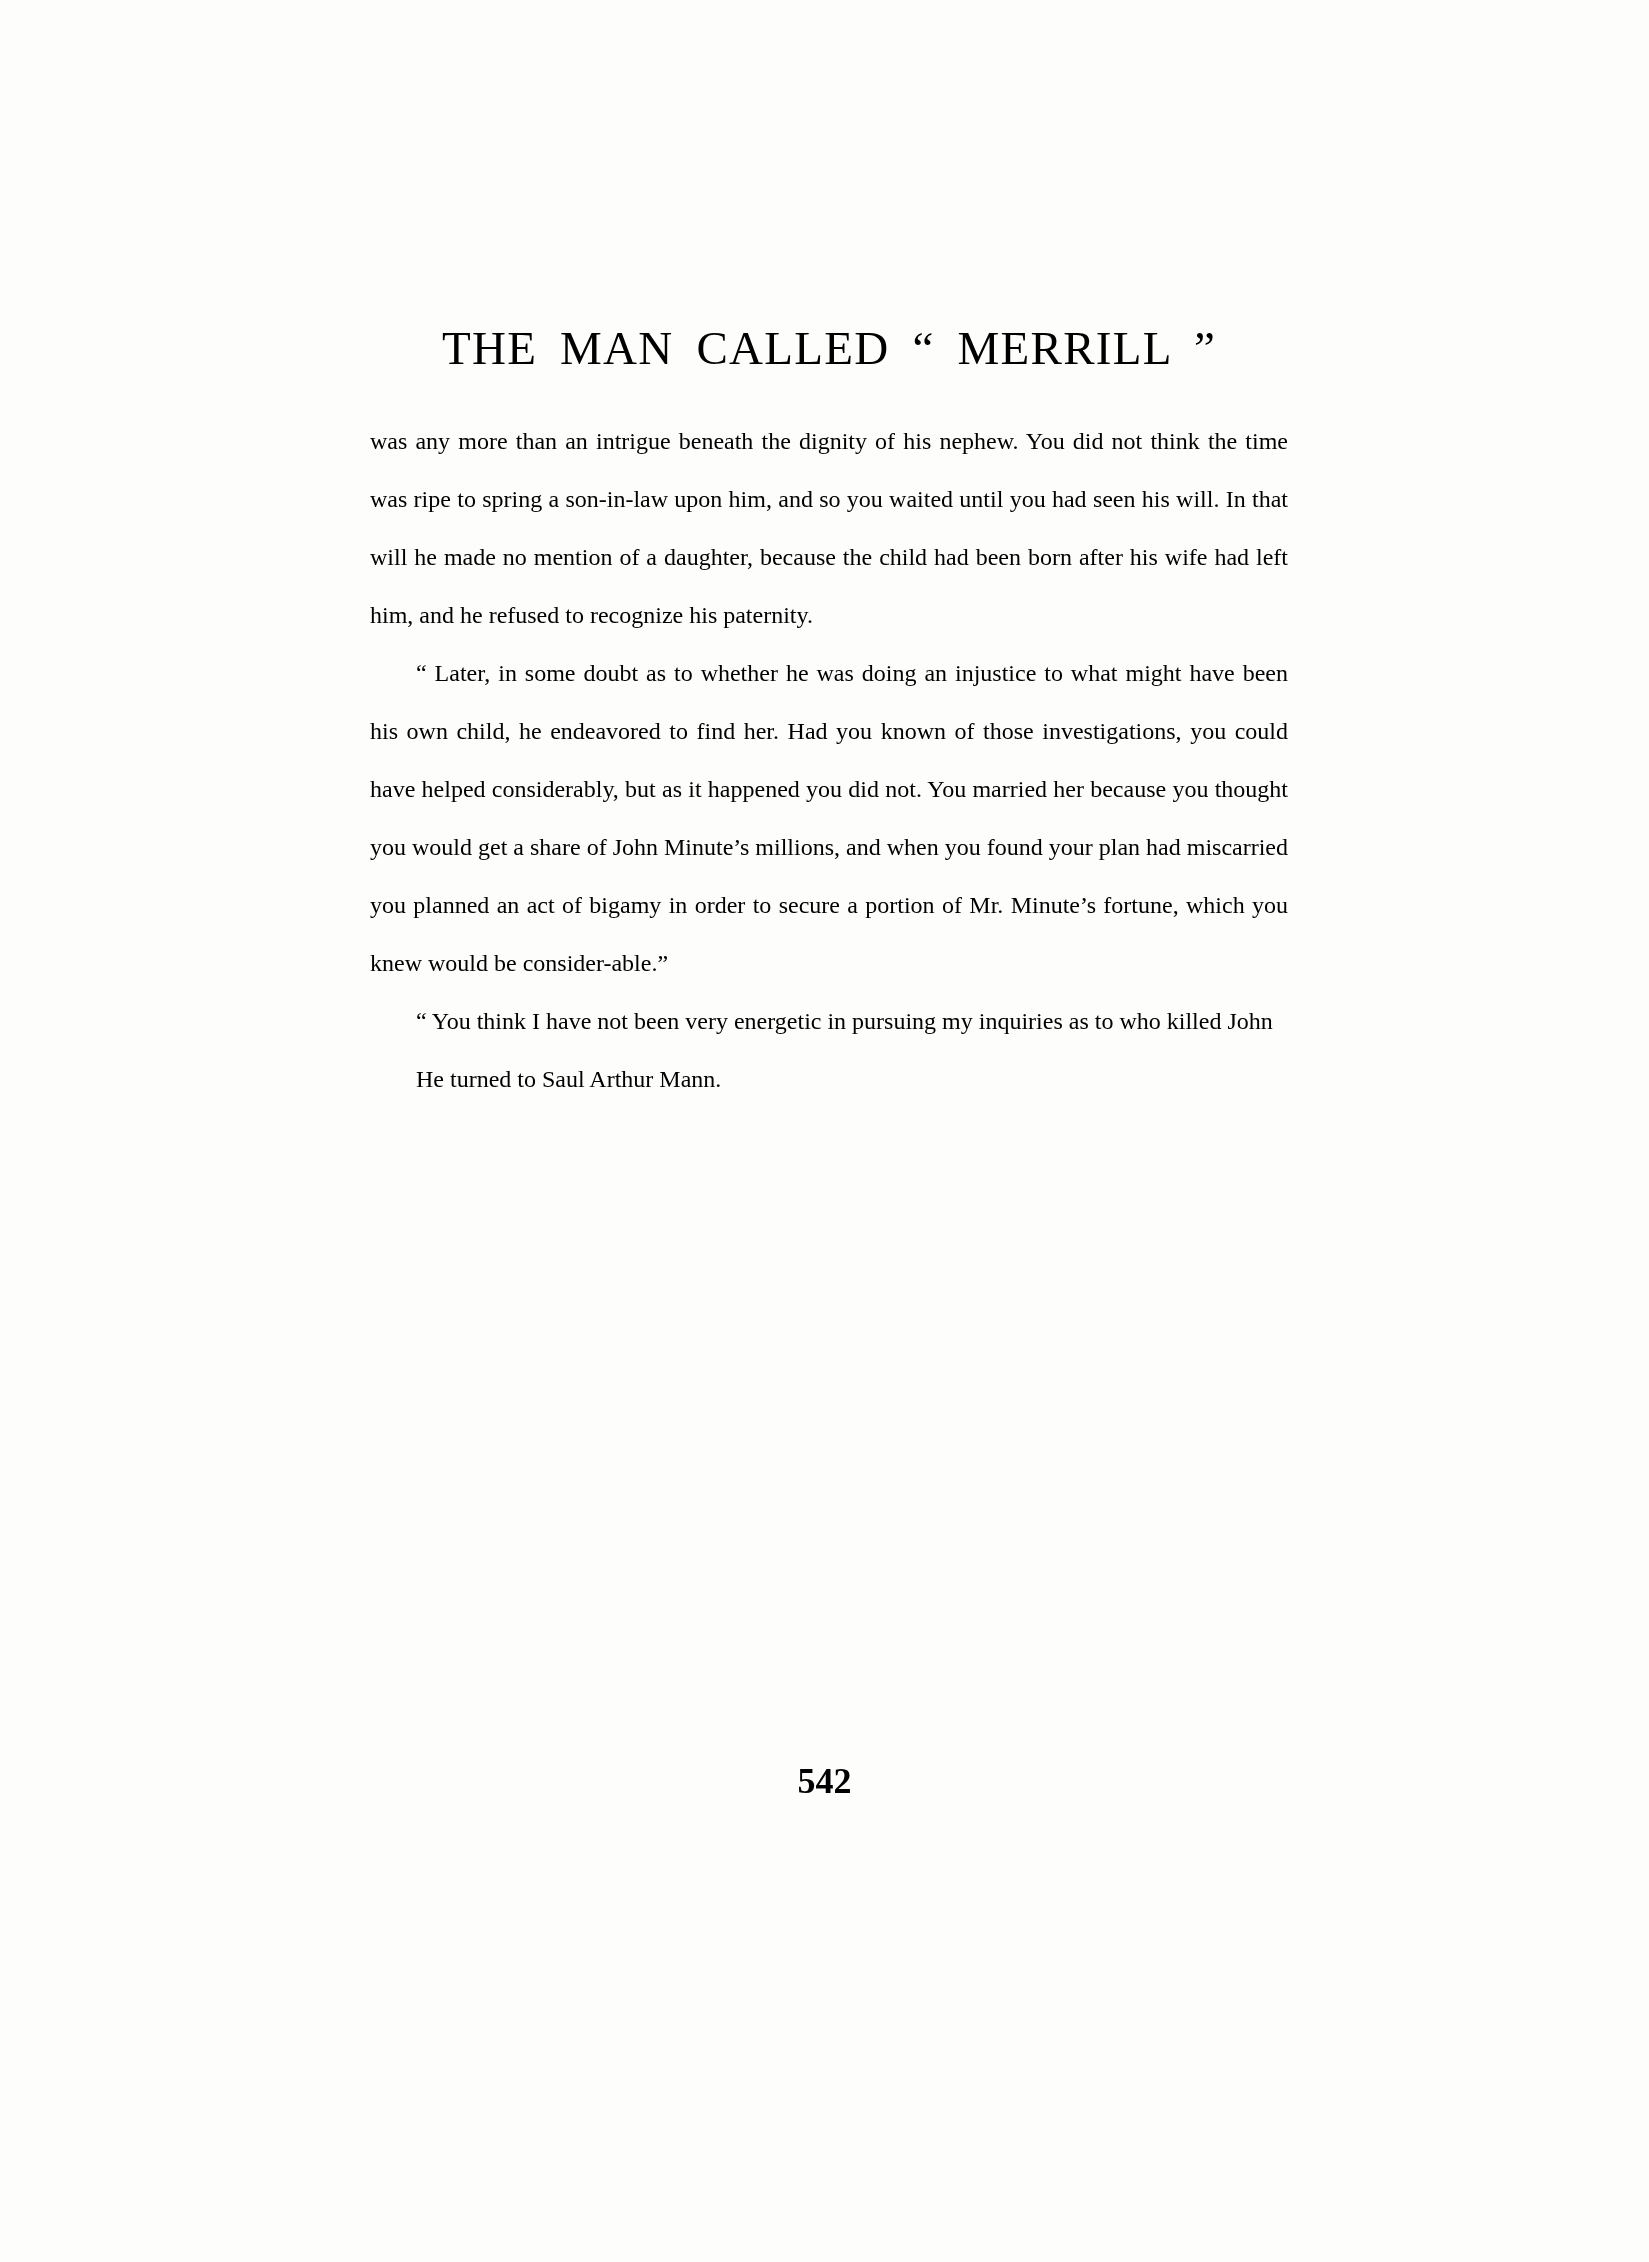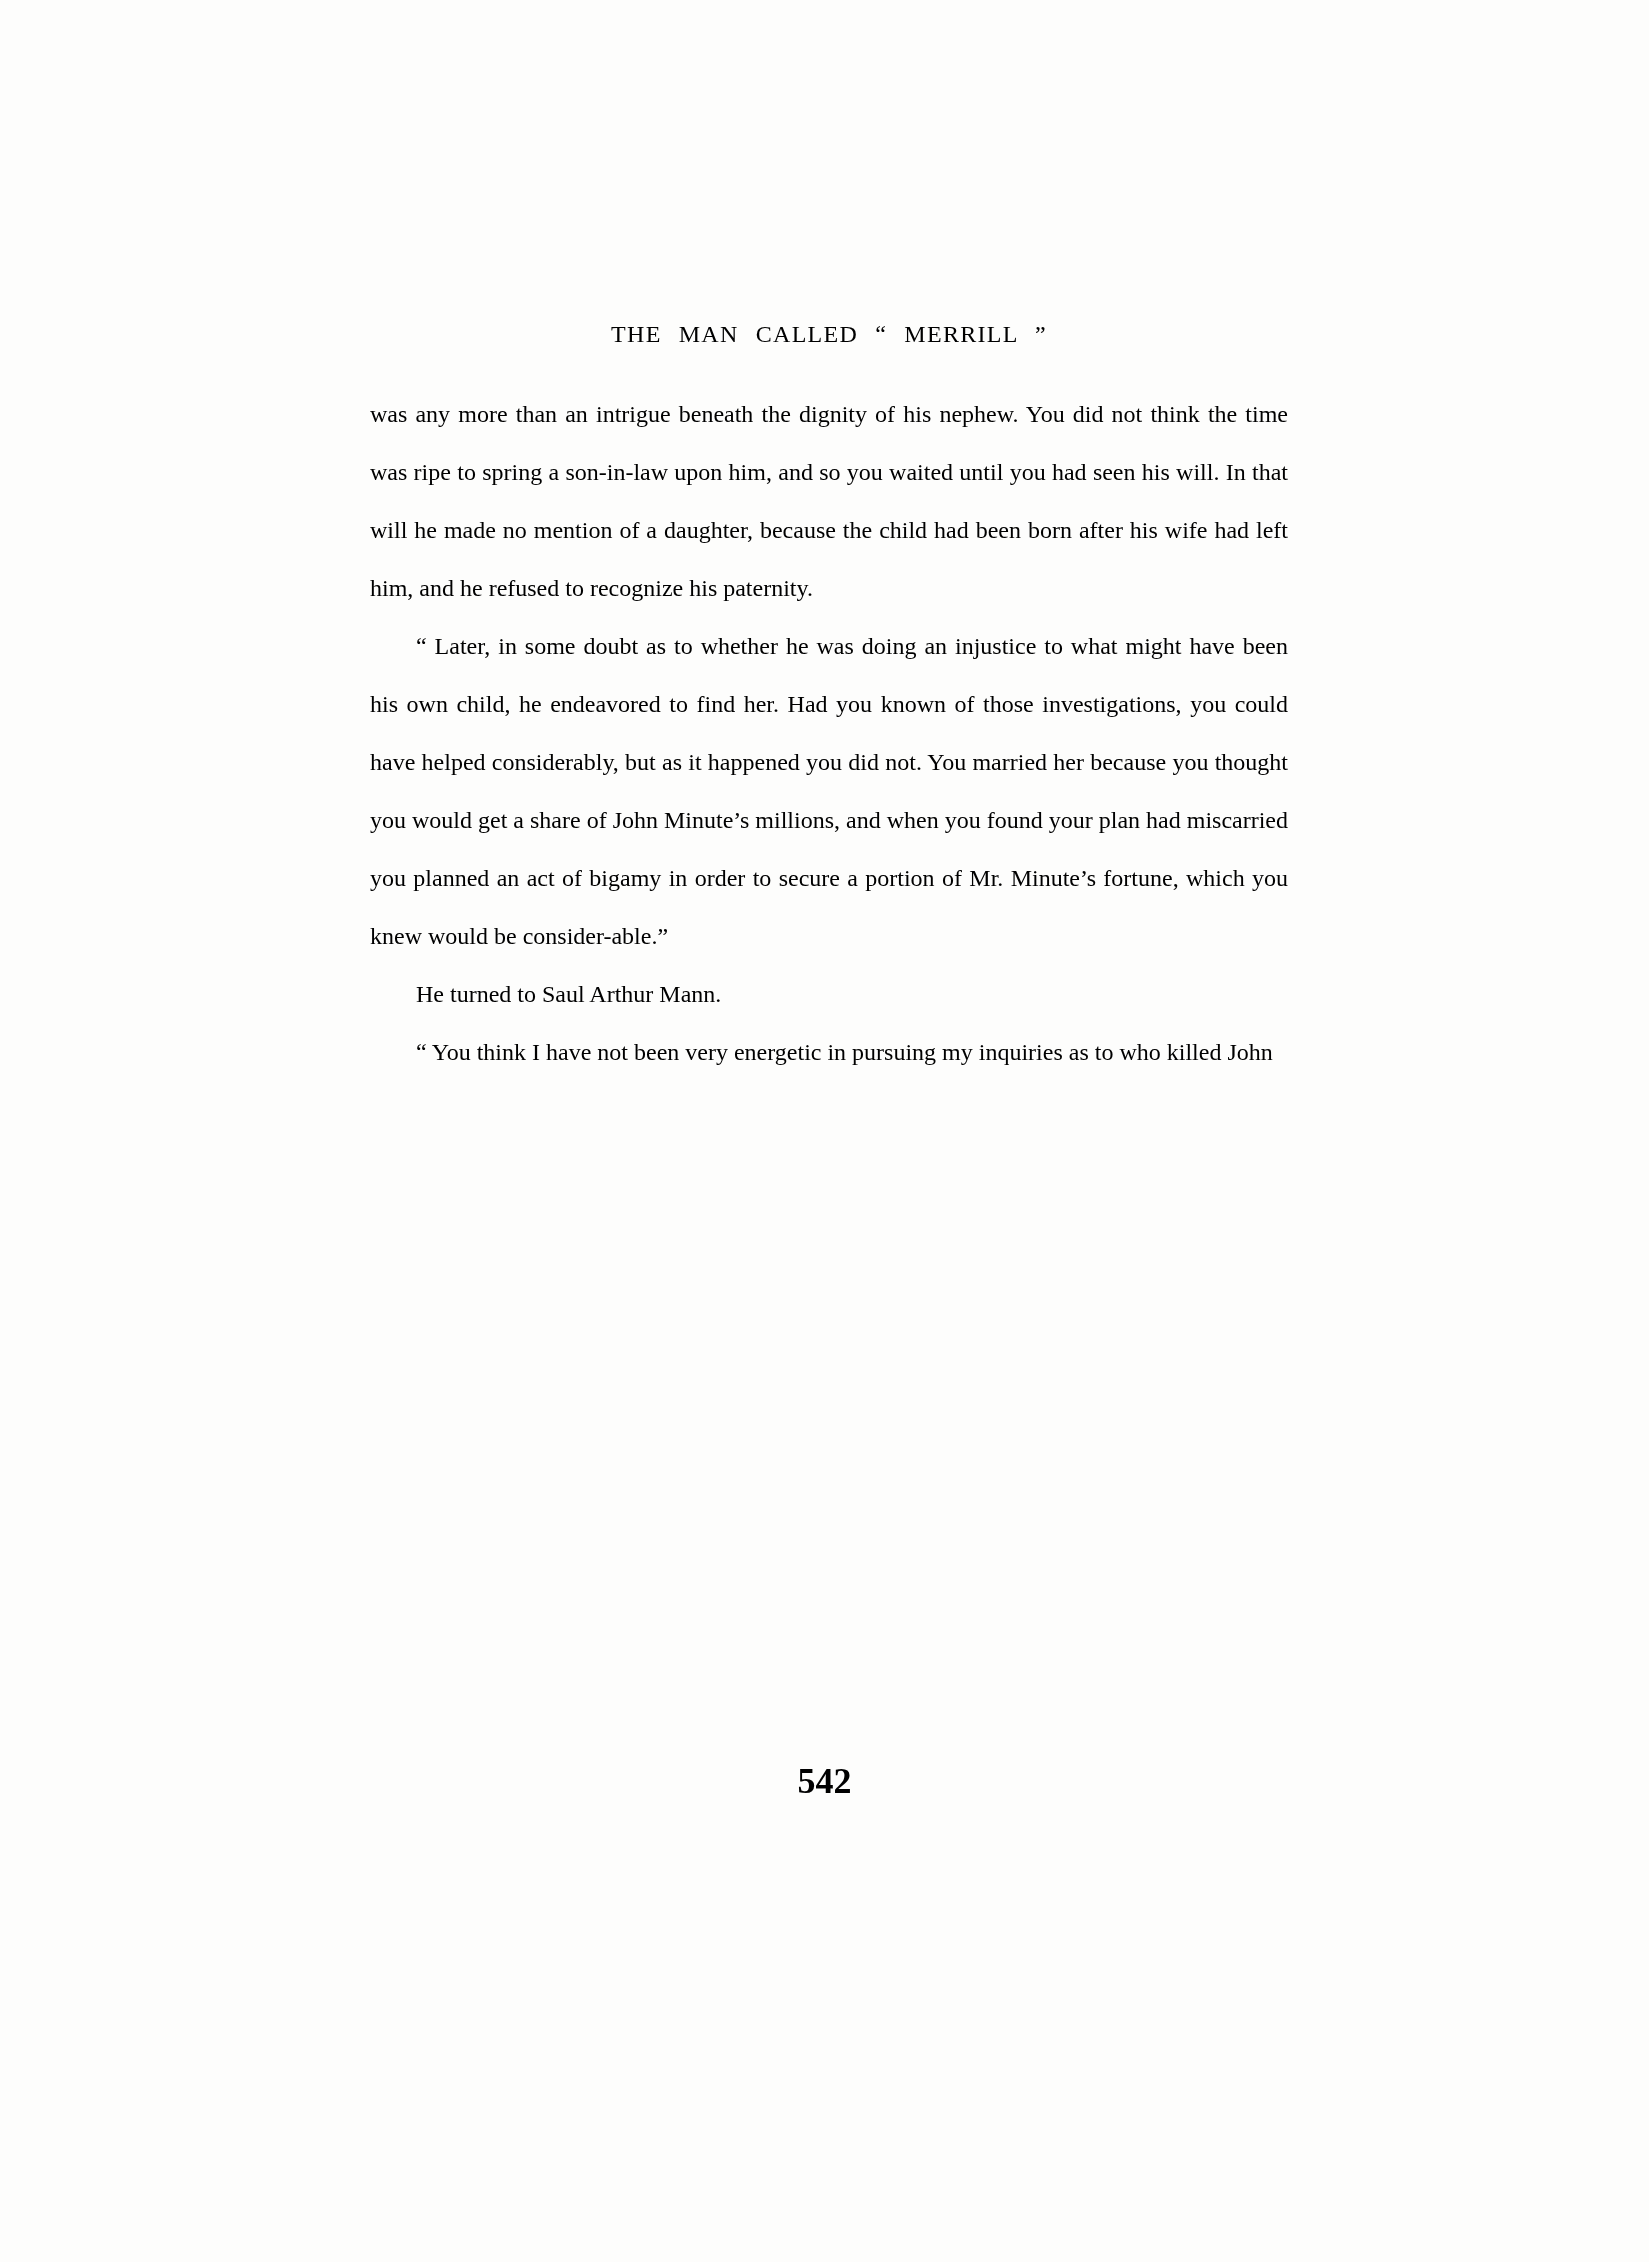--- a/index.html
+++ b/index.html
@@ -23,21 +23,21 @@
     height: 2263px;
     background: #fdfdfc;
   }
   .text-block {
     position: absolute;
     left: 370px;
     top: 321px;
     width: 918px;
   }
   .running-head {
-    font-size: 24px;
+    font-size: 47px;
     letter-spacing: 1.3px;
     text-align: center;
     margin: 0 0 37px 0;
     white-space: nowrap;
     font-family: "Liberation Serif", serif;
   }
   .running-head .rh-inner {
     display: inline-block;
     word-spacing: 9.8px;
   }
@@ -68,21 +68,21 @@
 <body>
 
 <div class="page">
 
   <div class="text-block">
 
     <div class="running-head"><span class="rh-inner">THE  MAN  CALLED  “ MERRILL ”</span></div>
 
     <p class="para first">was any more than an intrigue beneath the dignity of his nephew.  You did not think the time was ripe to spring a son-in-law upon him, and so you waited until you had seen his will. In that will he made no mention of a daughter, because the child had been born after his wife had left him, and he refused to recognize his paternity.</p>
     <p class="para">“ Later, in some doubt as to whether he was doing an injustice to what might have been his own child, he endeavored to find her.  Had you known of those investigations, you could have helped considerably, but as it happened you did not.  You married her because you thought you would get a share of John Minute’s millions, and when you found your plan had miscarried you planned an act of bigamy in order to secure a portion of Mr. Minute’s fortune, which you knew would be consider-able.”</p>
+    <p class="para">“ You think I have not been very energetic in pursuing my inquiries as to who killed John</p>
     <p class="para">He turned to Saul Arthur Mann.</p>
-    <p class="para">“ You think I have not been very energetic in pursuing my inquiries as to who killed John</p>
 
   </div>
 
   <div class="folio">542</div>
 
 </div>
 
 
 </body></html>

